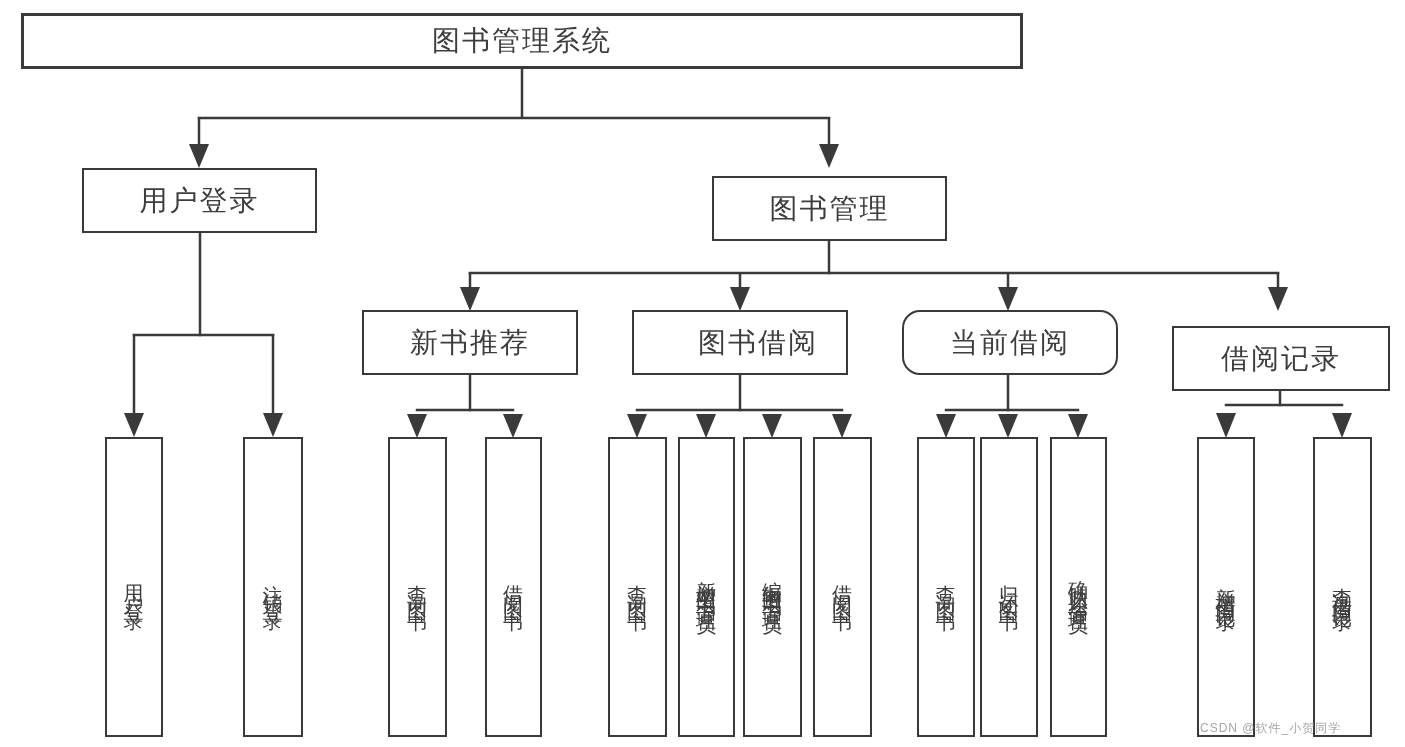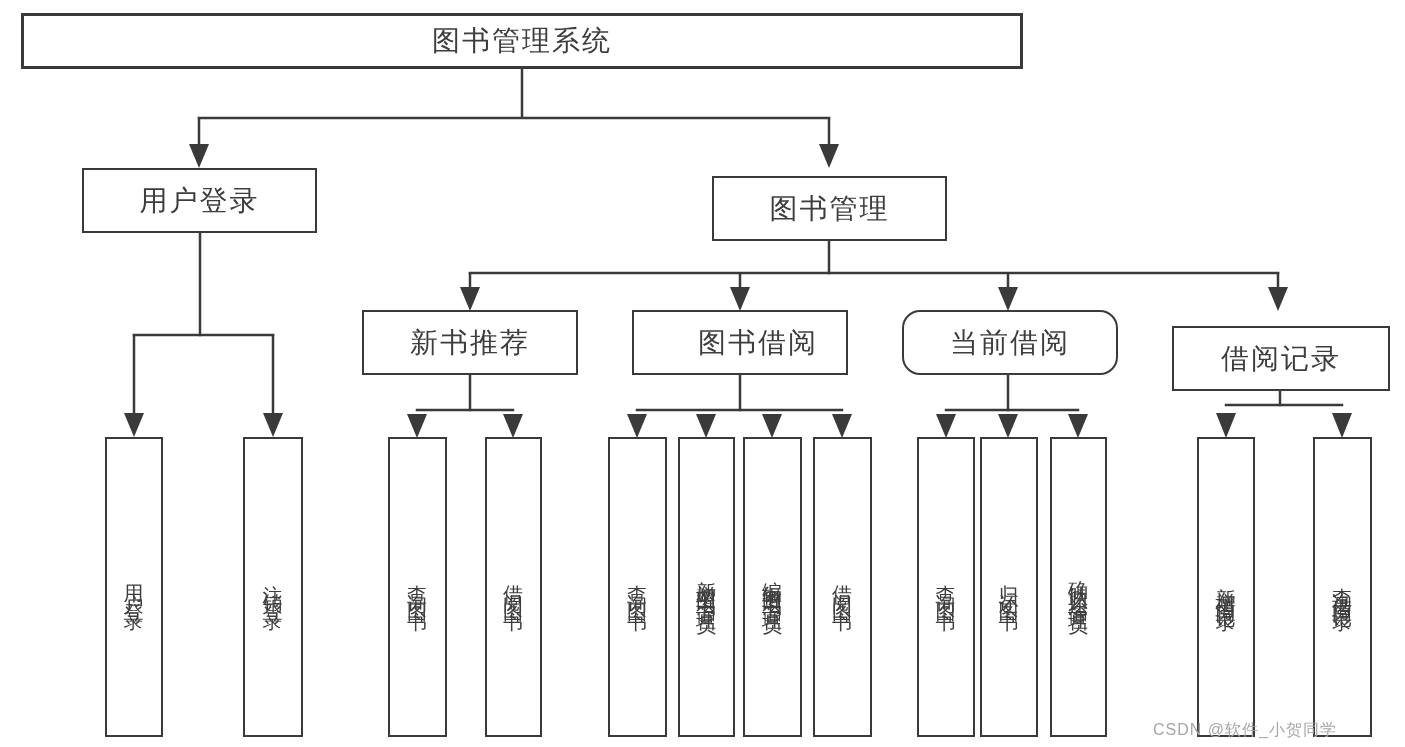--- a/index.html
+++ b/index.html
@@ -49,23 +49,23 @@
     writing-mode: vertical-rl;
     text-orientation: mixed;
     font-size: 20px;
     letter-spacing: 9px;
     line-height: 1;
     color: var(--text);
   }
   .leaf.long { letter-spacing: 5px; }
   .watermark {
     position: absolute;
-    left: 1153px;
+    left: 1200px;
     top: 720px;
-    font-size: 16px;
+    font-size: 12px;
     letter-spacing: 1px;
     color: var(--watermark);
     white-space: nowrap;
   }
 </style>
 </head>
 <body>
 
 <div id="canvas">
 

